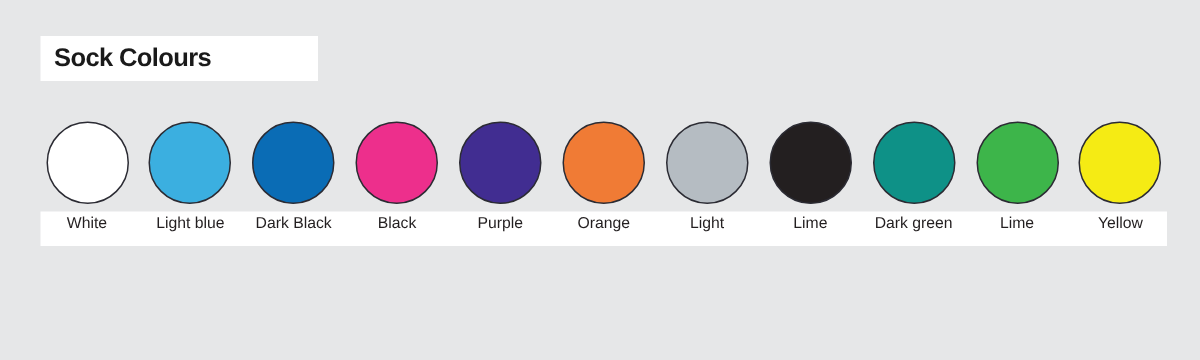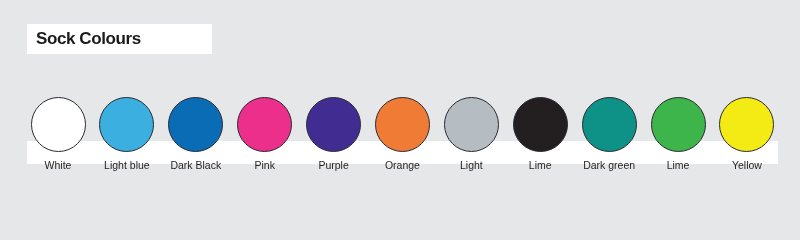--- a/index.html
+++ b/index.html
@@ -48,21 +48,21 @@
     left: 27px;
     top: 141px;
     width: 751px;
     height: 23px;
     background: #ffffff;
   }
   
   #swatch-row {
     position: absolute;
     left: 27px;
-    top: 97px;
+    top: 81px;
     width: 751px;
     height: 84px;
     display: flex;
     flex-direction: row;
     align-items: flex-start;
     justify-content: space-between;
   }
   .swatch {
     position: relative;
     width: 62px;
@@ -107,21 +107,21 @@
       <div class="swatch">
         <div class="swatch-dot" style="background: rgb(59, 175, 224);"></div>
         <div class="swatch-label">Light blue</div>
       </div>
       <div class="swatch">
         <div class="swatch-dot" style="background: rgb(10, 108, 181);"></div>
         <div class="swatch-label">Dark Black</div>
       </div>
       <div class="swatch">
         <div class="swatch-dot" style="background: rgb(237, 47, 140);"></div>
-        <div class="swatch-label">Pink</div>
+        <div class="swatch-label">Black</div>
       </div>
       <div class="swatch">
         <div class="swatch-dot" style="background: rgb(65, 45, 145);"></div>
         <div class="swatch-label">Purple</div>
       </div>
       <div class="swatch">
         <div class="swatch-dot" style="background: rgb(240, 123, 53);"></div>
         <div class="swatch-label">Orange</div>
       </div>
       <div class="swatch">

